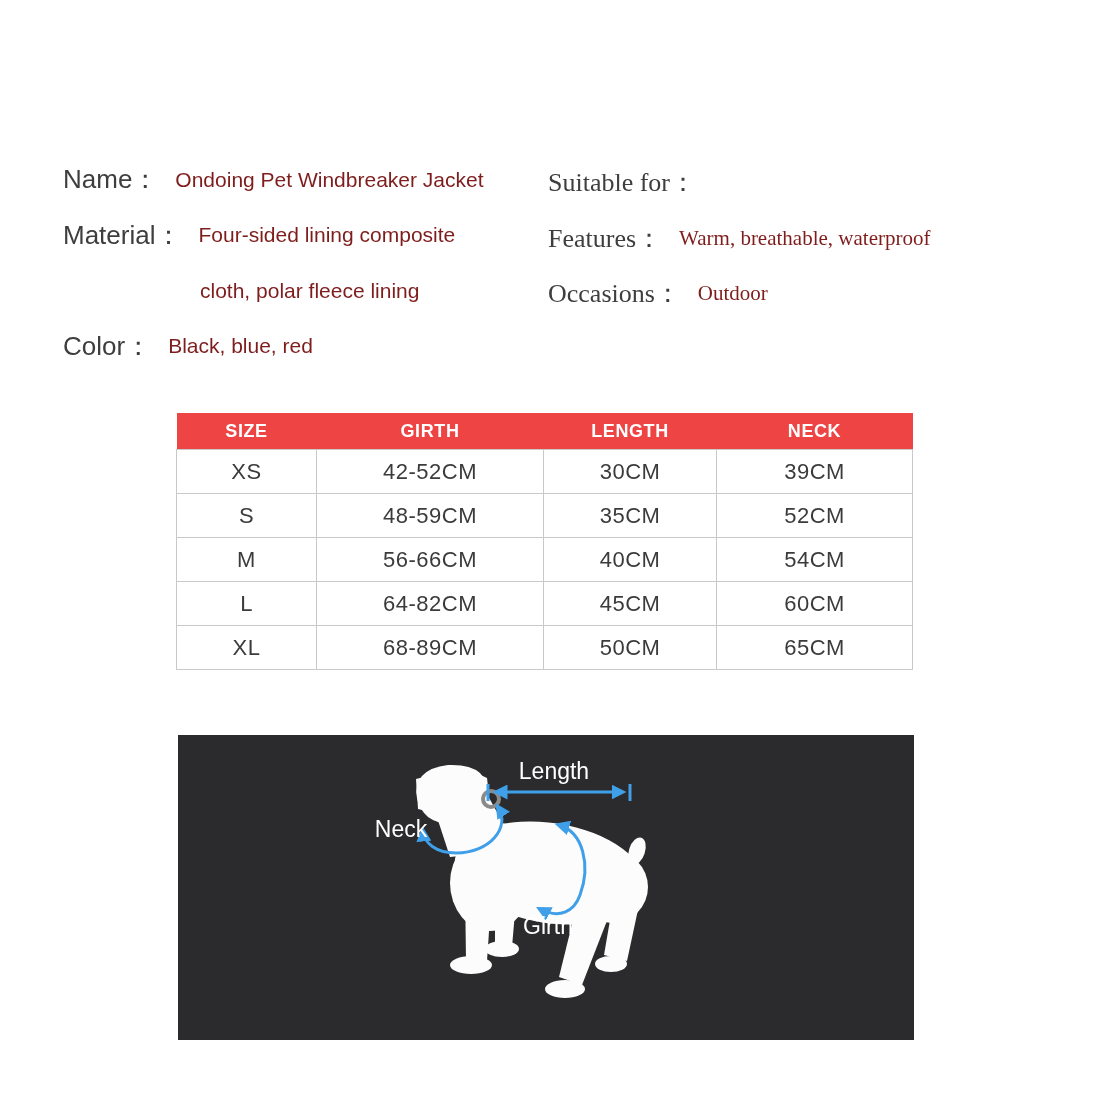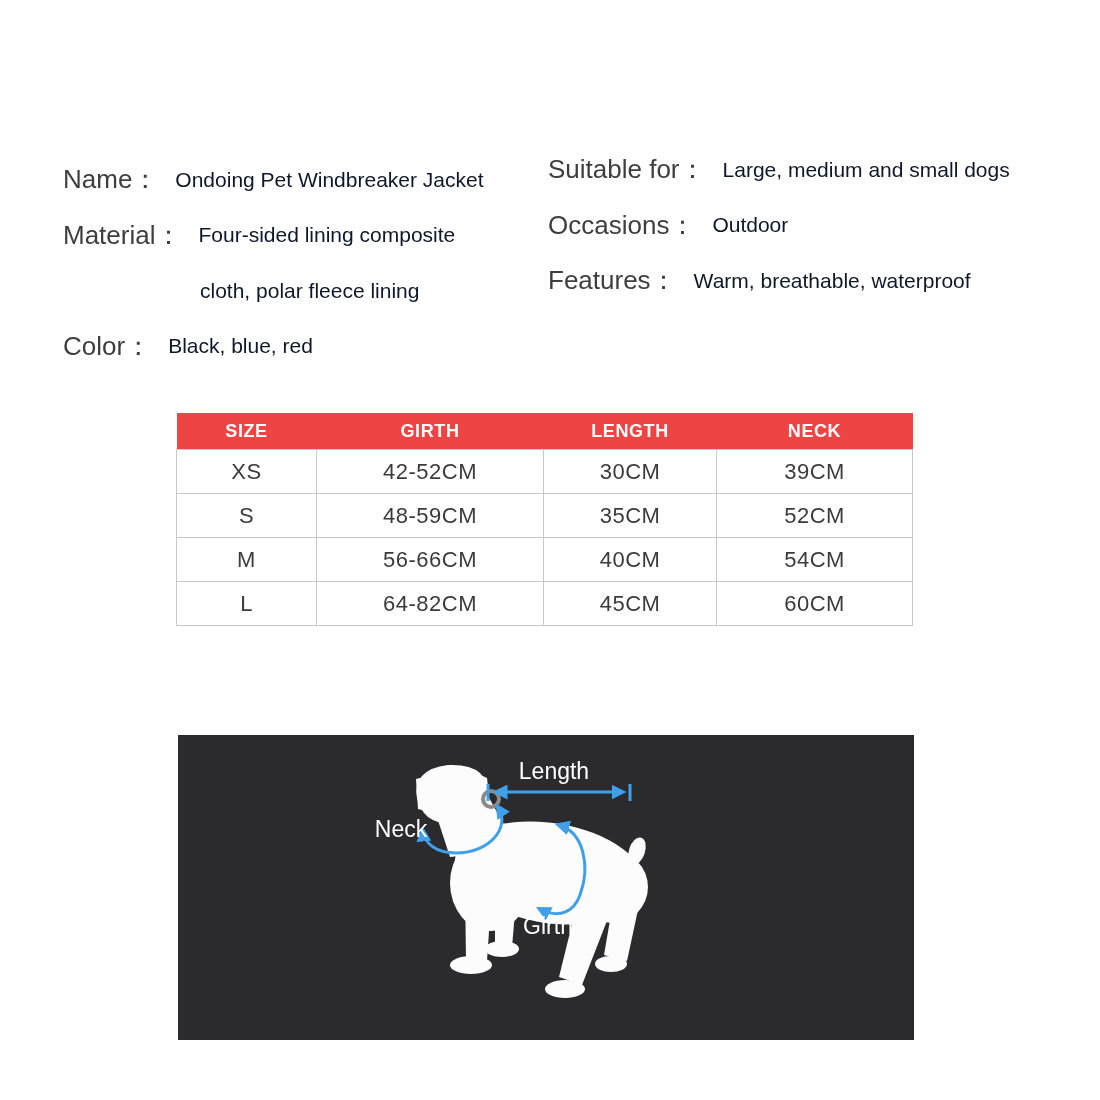--- a/index.html
+++ b/index.html
@@ -6,24 +6,24 @@
   body{
     width:1100px;height:1100px;background:#ffffff;
     font-family:"Liberation Sans","DejaVu Sans",sans-serif;
     position:relative;overflow:hidden;
   }
   .page{position:absolute;inset:0;}
 
   
   .info-col{position:absolute;}
   .info-left{left:63px;top:152px;}
-  .info-right{left:548px;top:142px;}
+  .info-right{left:548px;top:155px;font-family:Liberation Serif, serif;}
   .line{display:flex;align-items:center;height:55.5px;gap:17px;white-space:nowrap;}
   .label{font-size:26px;color:#3e3e3e;}
-  .value{font-size:21px;color:#0f172a;}
+  .value{font-size:21px;color:#7f1d1d;}
   .cont{padding-left:137px;}
 
   
   table.size-table{
     position:absolute;left:176px;top:413px;width:736px;
     border-collapse:collapse;table-layout:fixed;
   }
   table.size-table thead th{
     background:#ef4444;color:#ffffff;font-size:18px;font-weight:700;
     letter-spacing:0.6px;height:34px;border:0;
@@ -63,29 +63,28 @@
     </div>
     <div class="line">
       <span class="label">Color：</span>
       <span class="value">Black, blue, red</span>
     </div>
   </div>
 
   <div class="info-col info-right">
     <div class="line">
       <span class="label">Suitable for：</span>
-      <span class="value">Large, medium and small dogs</span>
+    </div>
+    <div class="line">
+      <span class="label">Features：</span>
+      <span class="value">Warm, breathable, waterproof</span>
     </div>
     <div class="line">
       <span class="label">Occasions：</span>
       <span class="value">Outdoor</span>
-    </div>
-    <div class="line">
-      <span class="label">Features：</span>
-      <span class="value">Warm, breathable, waterproof</span>
     </div>
   </div>
 
   <table class="size-table">
     <colgroup>
       <col style="width:140px">
         <col style="width:227px">
         <col style="width:173px">
         <col style="width:196px">
     </colgroup>
@@ -114,20 +113,26 @@
         <td>M</td>
         <td>56-66CM</td>
         <td>40CM</td>
         <td>54CM</td>
       </tr>
       <tr>
         <td>L</td>
         <td>64-82CM</td>
         <td>45CM</td>
         <td>60CM</td>
+      </tr>
+      <tr>
+        <td>XL</td>
+        <td>68-89CM</td>
+        <td>50CM</td>
+        <td>65CM</td>
       </tr>
     </tbody>
   </table>
 
   <div class="diagram">
     <svg viewBox="0 0 736 305">
       <defs>
         <marker id="ah" viewBox="0 0 10 10" refX="7" refY="5" markerWidth="5" markerHeight="5" orient="auto-start-reverse">
           <path d="M0 0 L10 5 L0 10 Z" fill="#3f9fe8"></path>
         </marker>

